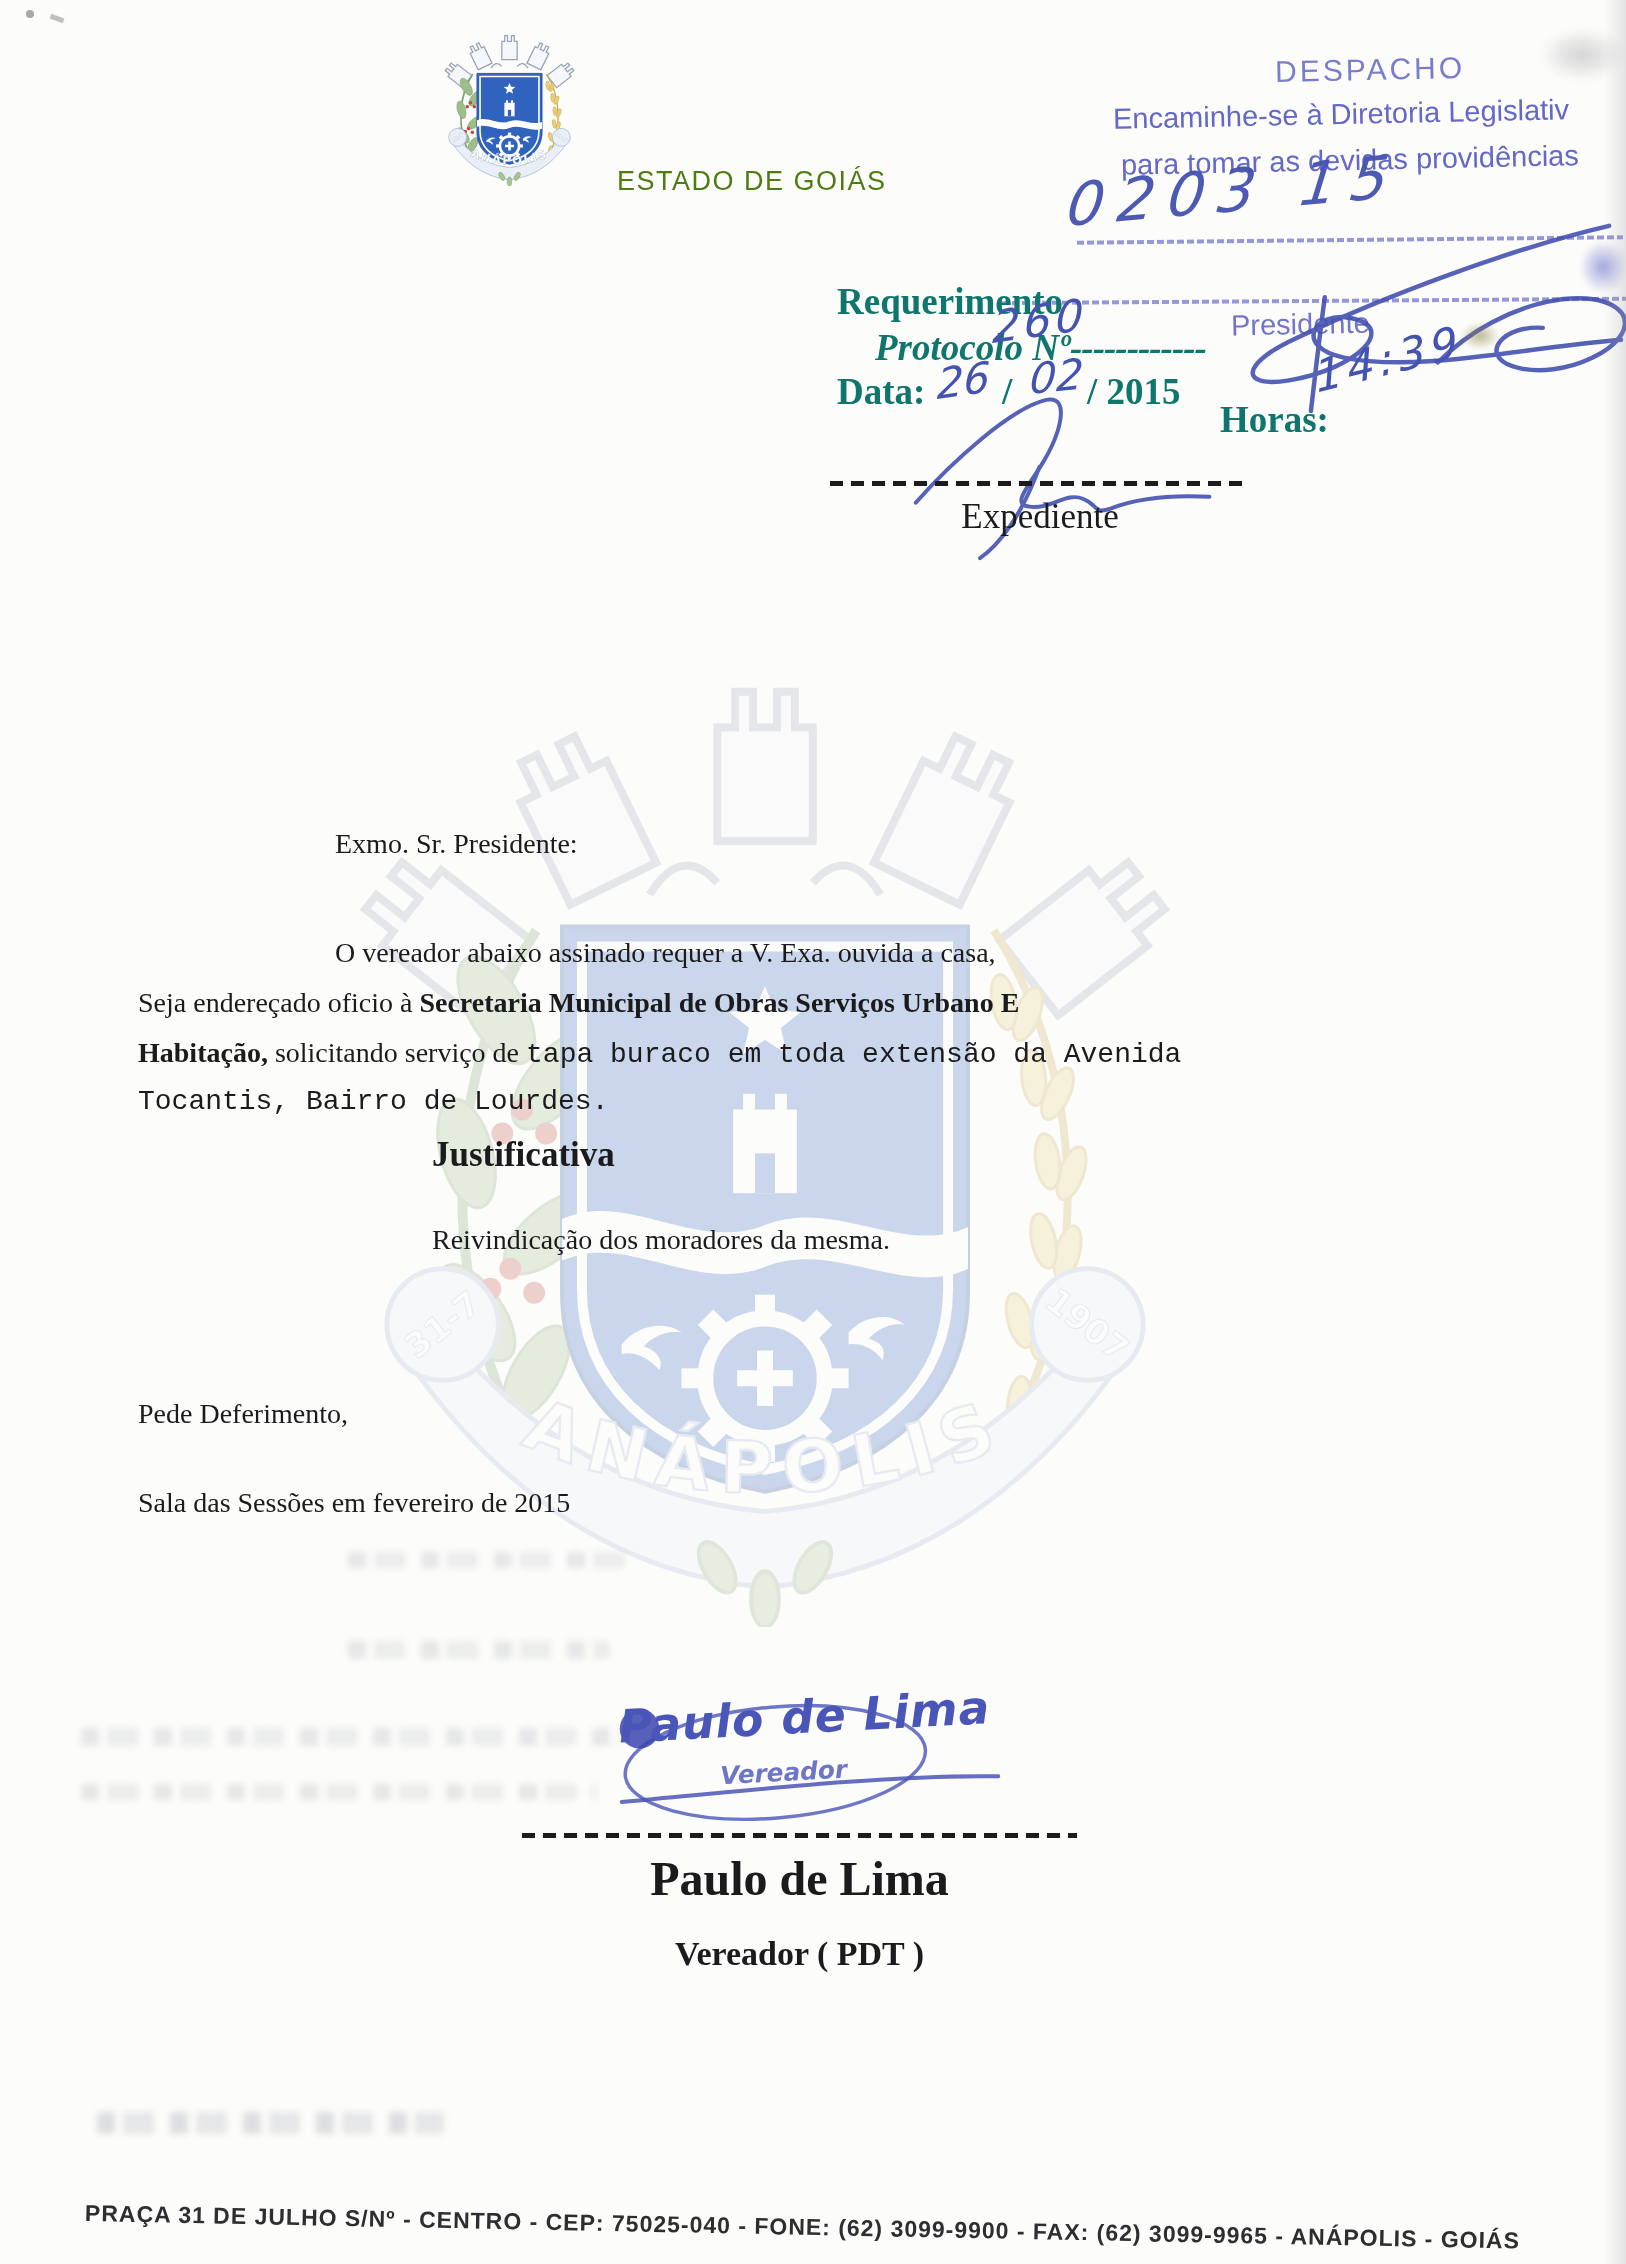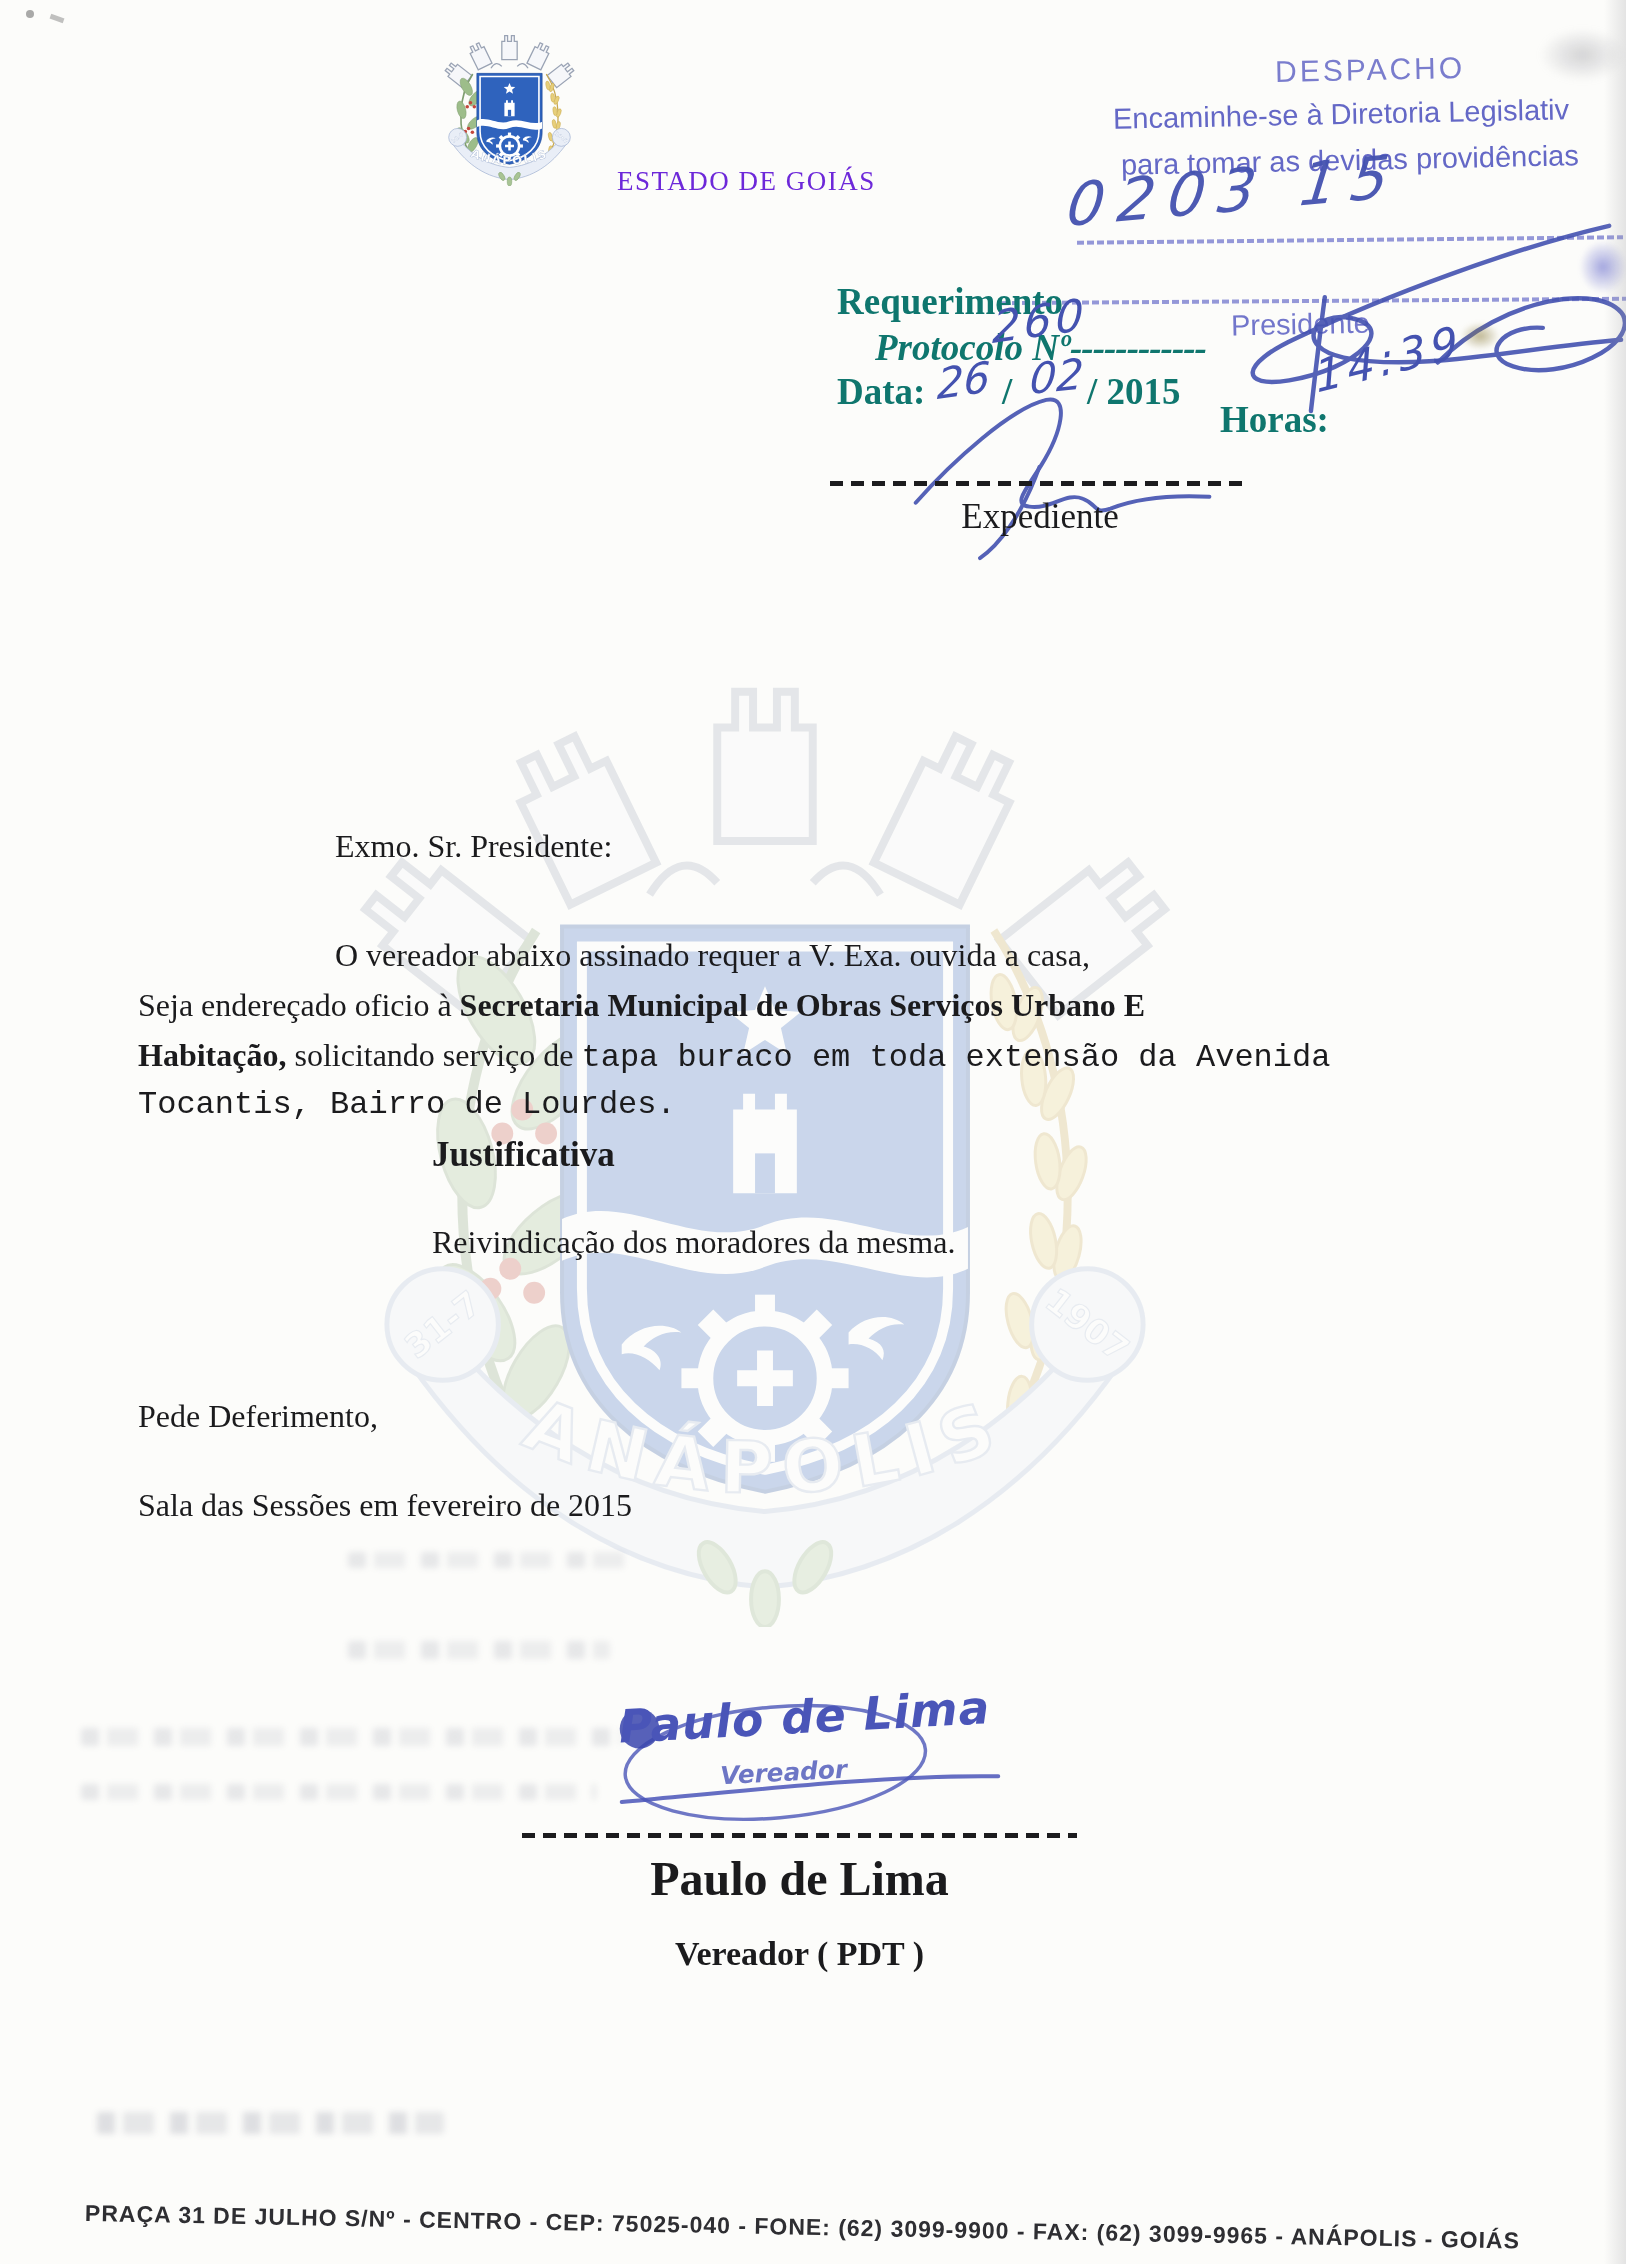--- a/index.html
+++ b/index.html
@@ -5,21 +5,21 @@
   html,body{margin:0;padding:0;background:#9a9a9a;}
   #page{
     position:relative;width:1627px;height:2264px;margin:0 auto;
     background:#fcfcfa;overflow:hidden;
     font-family:"Liberation Serif",serif;color:#1b1b1d;
   }
   .abs{position:absolute;white-space:nowrap;}
   
   #crest{left:439px;top:26px;width:141px;height:160px;}
   #org-name{left:616px;top:113px;font-family:"Liberation Sans",sans-serif;font-weight:bold;font-size:35px;letter-spacing:1px;color:#515156;}
-  #org-sub{left:617px;top:166px;font-family:Liberation Serif, serif;font-size:27px;letter-spacing:1.5px;color:#6d28d9;}
+  #org-sub{left:617px;top:166px;font-family:Liberation Sans, sans-serif;font-size:27px;letter-spacing:1.5px;color:#4d7c0f;}
   
   .stamp-violet{font-family:"Liberation Sans",sans-serif;color:#6468c6;transform:rotate(-1.2deg);}
   #desp-title{left:1275px;top:53px;font-size:30px;letter-spacing:3px;opacity:.85;}
   #desp-l1{left:1113px;top:98px;font-size:29px;}
   #desp-l2{left:1121px;top:144px;font-size:29px;}
   #desp-role{left:1231px;top:308px;font-size:29px;opacity:.9;}
   .stamp-rule{height:4px;background:repeating-linear-gradient(90deg,#8286d2 0 7px,rgba(130,134,210,0) 7px 10px);opacity:.85;}
   #desp-rule1{left:1077px;top:238px;width:546px;transform:rotate(-.6deg);}
   #desp-rule2{left:1002px;top:299px;width:625px;transform:rotate(-.4deg);}
   .hw{font-family:"DejaVu Sans",sans-serif;font-style:italic;color:#4452b0;}
@@ -33,21 +33,21 @@
   #data-label{left:837px;top:370px;}
   #hw-day{left:937px;top:356px;font-size:42px;transform:rotate(-8deg) skewX(-10deg);}
   #slash1{left:1002px;top:370px;}
   #hw-month{left:1030px;top:352px;font-size:42px;transform:rotate(-6deg) skewX(-10deg);}
   #year{left:1087px;top:370px;}
   #hours-label{left:1220px;top:370px;margin-top:28px;}
   #hw-hours{left:1313px;top:333px;font-size:44px;letter-spacing:5px;transform:rotate(-14deg) skewX(-8deg);}
   #exp-dash{left:830px;top:481px;width:420px;height:5px;background:repeating-linear-gradient(90deg,#1c1c1e 0 13px,rgba(0,0,0,0) 13px 21px);}
   #exp-label{left:822px;top:497px;width:436px;text-align:center;font-weight:normal;font-size:35px;}
   
-  .body-line{font-size:32px;}
+  .body-line{font-size:28px;}
   .sans{font-family:Liberation Mono, monospace;}
   #salutation{left:335px;top:828px;}
   #line1{left:335px;top:937px;}
   #line2{left:138px;top:987px;}
   #line3{left:138px;top:1037px;}
   #line4{left:138px;top:1086px;}
   #just-title{left:432px;top:1135px;font-weight:bold;font-size:35px;}
   #just-text{left:432px;top:1224px;}
   #closing1{left:138px;top:1398px;}
   #closing2{left:138px;top:1487px;}

